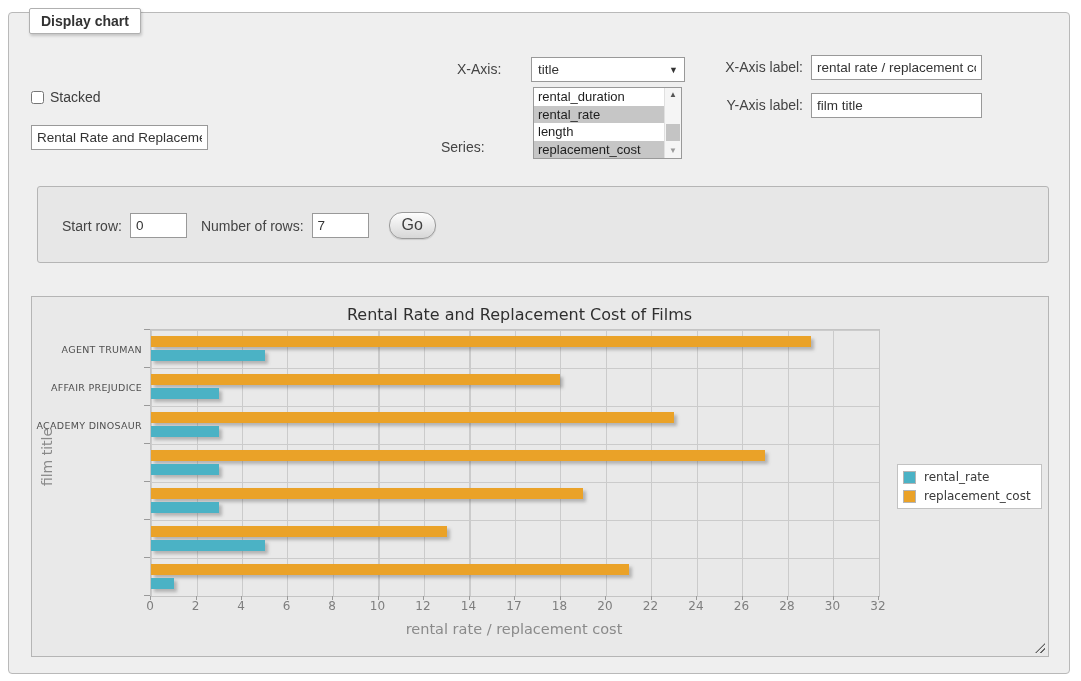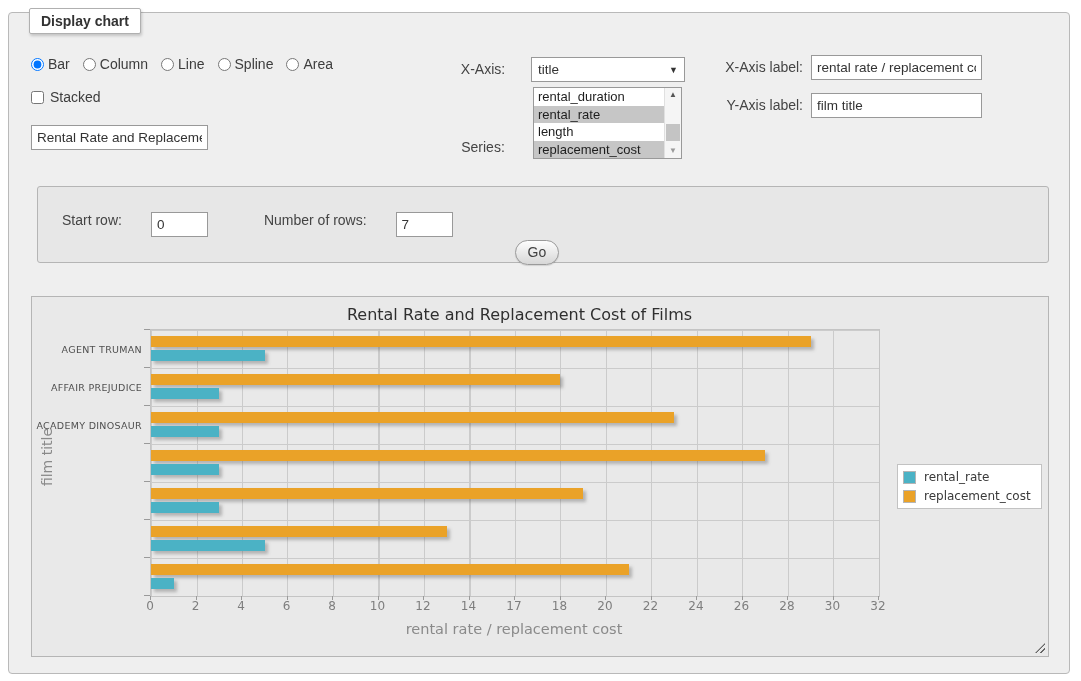--- a/index.html
+++ b/index.html
@@ -20,54 +20,54 @@
   .radio-item{display:flex;align-items:center;gap:4px;cursor:default;}
   .radio-item input{margin:0;}
   .stacked{position:absolute;left:22px;top:76px;display:flex;align-items:center;gap:6px;
            font-size:14px;color:#3d3d3d;}
   .stacked input{margin:0;}
   input[type=text]{border:1px solid #999;background:#fff;font-size:13.5px;color:#333;
                    padding:2px 5px;box-sizing:border-box;font-family:"Liberation Sans",sans-serif;
                    overflow:hidden;white-space:nowrap;}
   .title-input{position:absolute;left:22px;top:112px;width:177px;height:25px;}
 
-  .x-axis-lbl{left:432px;width:84px;top:44px;line-height:25px;text-align:center;}
+  .x-axis-lbl{left:448px;width:84px;top:44px;line-height:25px;text-align:left;}
   .select{position:absolute;left:522px;top:44px;width:154px;height:25px;background:#fff;
           border:1px solid #999;box-sizing:border-box;display:flex;align-items:center;
           padding:0 6px;font-size:13.5px;color:#333;}
   .select-arrow{margin-left:auto;font-size:9px;color:#333;}
 
-  .series-lbl{left:432px;width:84px;top:122px;line-height:25px;text-align:center;}
+  .series-lbl{left:432px;width:84px;top:122px;line-height:25px;text-align:left;}
   .listbox{position:absolute;left:524px;top:74px;width:147px;height:70px;background:#fff;
            border:1px solid #999;box-sizing:content-box;overflow:hidden;}
   .listbox-options{position:absolute;left:0;top:0;right:17px;bottom:0;}
   .list-option{height:17.5px;line-height:17.5px;padding-left:4px;font-size:13px;color:#1e1e1e;
                white-space:nowrap;overflow:hidden;}
   .list-option.selected{background:#c6c6c6;}
   .scrollbar{position:absolute;right:0;top:0;width:17px;height:100%;background:#f5f5f5;
              border-left:1px solid #e0e0e0;box-sizing:border-box;}
   .sb-btn{height:14px;font-size:8px;color:#555;text-align:center;line-height:14px;}
   .sb-btn.down{position:absolute;bottom:0;width:100%;color:#9a9a9a;}
   .sb-thumb{position:absolute;left:1px;right:1px;top:36px;height:17px;background:#c4c4c4;}
 
   .xlabel-lbl{left:700px;width:94px;top:42px;line-height:25px;text-align:right;}
   .xlabel-input{position:absolute;left:802px;top:42px;width:171px;height:25px;}
   .ylabel-lbl{left:700px;width:94px;top:80px;line-height:25px;text-align:right;}
   .ylabel-input{position:absolute;left:802px;top:80px;width:171px;height:25px;}
 
   
   .row-panel{position:absolute;left:28px;top:173px;width:1012px;height:77px;background:#e7e7e7;
              border:1px solid #b5b5b5;border-radius:3px;box-sizing:border-box;}
-  .row-panel-inner{position:absolute;left:24px;top:25px;display:flex;gap:21px;}
+  .row-panel-inner{position:absolute;left:24px;top:25px;display:flex;align-items:center;}
   .row-panel-inner .txt{font-size:14px;color:#444;margin-right:8px;}
   .small-input{width:57px;height:25px;}
   .gap14{width:14px;} .gap20{width:20px;}
   .go-btn{border:1px solid #9a9a9a;border-radius:13px;background:linear-gradient(#fdfdfd,#d7d7d7);
-          font-size:14px;color:#3f3f3f;padding:3px 12px 4px;font-family:"Liberation Sans",sans-serif;
-          box-shadow:0 1px 1px rgba(0,0,0,0.12);cursor:pointer;margin-top:28px;}
+          font-size:16px;color:#3f3f3f;padding:3px 12px 4px;font-family:"Liberation Sans",sans-serif;
+          box-shadow:0 1px 1px rgba(0,0,0,0.12);cursor:pointer;}
 
   
   .chart-panel{position:absolute;left:22px;top:283px;width:1018px;height:361px;background:#e9e9e9;
                border:1px solid #b5b5b5;box-sizing:border-box;font-family:"DejaVu Sans",sans-serif;}
   .chart-title{position:absolute;left:0;top:8px;width:975px;text-align:center;font-size:16px;
                color:#2f2f2f;}
   .plot-area{position:absolute;left:118px;top:32px;width:728px;height:266px;
              border:1px solid #c4c4c4;box-sizing:content-box;
              background-image:
                repeating-linear-gradient(to right,#cbcbcb 0 1px,transparent 1px 45.5px),
@@ -94,42 +94,20 @@
                background:repeating-linear-gradient(135deg,#666 0 1px,transparent 1px 3.5px);
                clip-path:polygon(100% 0,100% 100%,0 100%);}
 </style>
 </head>
 <body>
 
 <div class="stage">
   <div class="fieldset">
     <div class="legend-tab">Display chart</div>
 
-    <div class="radio-group">
-        <label class="radio-item">
-          <input type="radio" name="ctype" checked="" style="">
-          <span>Bar</span>
-        </label>
-        <label class="radio-item">
-          <input type="radio" name="ctype" style="">
-          <span>Column</span>
-        </label>
-        <label class="radio-item">
-          <input type="radio" name="ctype" style="">
-          <span>Line</span>
-        </label>
-        <label class="radio-item">
-          <input type="radio" name="ctype" style="">
-          <span>Spline</span>
-        </label>
-        <label class="radio-item">
-          <input type="radio" name="ctype" style="">
-          <span>Area</span>
-        </label>
-      </div>
 
     <label class="stacked">
       <input type="checkbox" style="">
       <span>Stacked</span>
     </label>
 
     <input type="text" class="title-input" value="Rental Rate and Replacement Cost of Films" style="">
 
     <div class="lbl x-axis-lbl">X-Axis:</div>
     <div class="select">

